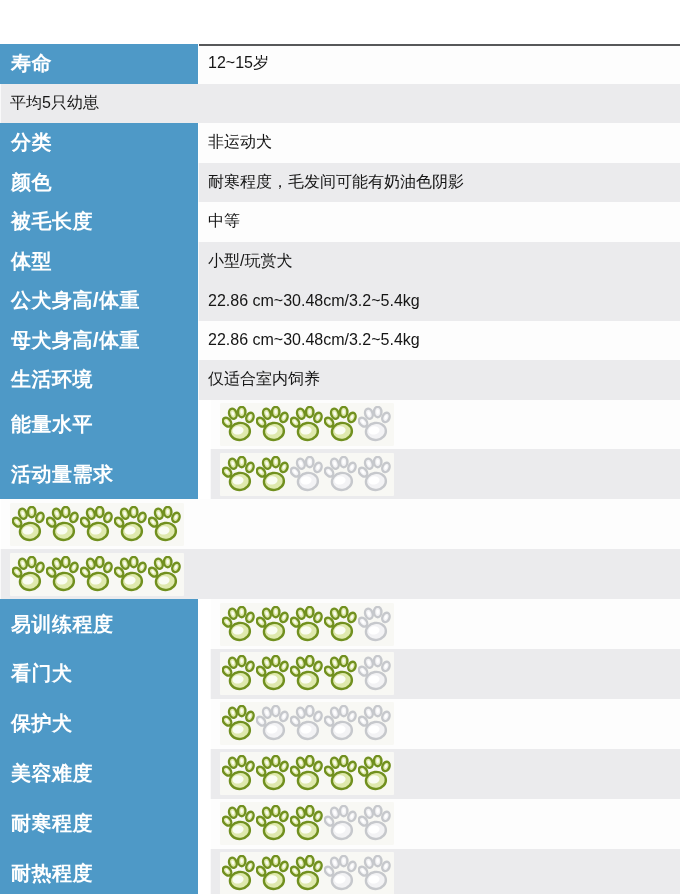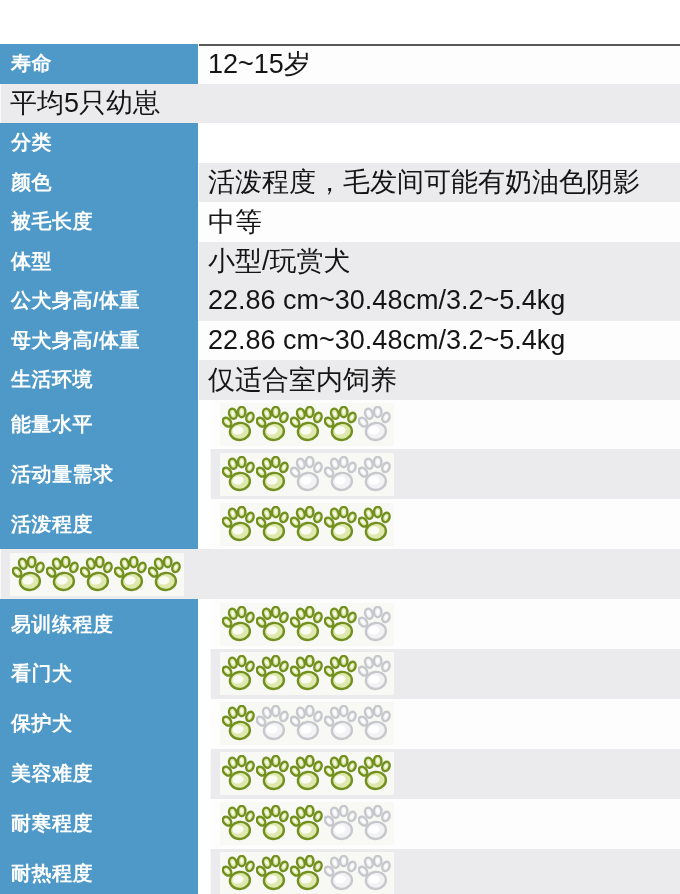--- a/index.html
+++ b/index.html
@@ -20,21 +20,21 @@
     letter-spacing:0.5px;white-space:nowrap;
   }
   .cell-value{
     flex:1;box-sizing:border-box;display:flex;align-items:center;
     padding-left:9px;background:var(--row-bg);
     border-left:1px solid rgba(255,255,255,.7);
   }
   .row.alt .cell-value{background:var(--row-alt-bg);text-align:center;}
   .row:first-child .cell-value{box-shadow:inset 0 2px 0 var(--top-border);}
   .cell-value > span{
-    color:var(--value-text);font-size:27px;white-space:nowrap;
+    color:var(--value-text);font-size:16px;white-space:nowrap;
   }
   .paw-strip{
     display:inline-flex;align-items:center;
     background:var(--paw-tile-bg);
     padding:3px 2px;border-radius:1px;
   }
   .paw{display:block;width:34px;height:37px;}
   .paw .pad{stroke-width:2.4;stroke-linejoin:round;}
   .paw.on .pad{fill:var(--paw-active-fill);stroke:var(--paw-active-stroke);}
   .paw.on .hl{fill:var(--paw-highlight);opacity:.85;}
@@ -55,27 +55,30 @@
     </div>
     <div class="row alt text-row">
       <div class="cell-value">
         <span>平均5只幼崽</span>
       </div>
     </div>
     <div class="row text-row">
       <div class="cell-label">
         <span>分类</span>
       </div>
+      <div class="cell-value">
+        <span>非运动犬</span>
+      </div>
     </div>
     <div class="row alt text-row">
       <div class="cell-label">
         <span>颜色</span>
       </div>
       <div class="cell-value">
-        <span>活泼程度，毛发间可能有奶油色阴影</span>
+        <span>耐寒程度，毛发间可能有奶油色阴影</span>
       </div>
     </div>
     <div class="row text-row">
       <div class="cell-label">
         <span>被毛长度</span>
       </div>
       <div class="cell-value">
         <span>中等</span>
       </div>
     </div>
@@ -263,23 +266,20 @@
       <ellipse class="hl" cx="5.6" cy="14.2" rx="1.3" ry="2.1" transform="rotate(-30 5.6 14.2)"></ellipse>
       <ellipse class="hl" cx="12.5" cy="6.8" rx="1.3" ry="2.2" transform="rotate(-10 12.5 6.8)"></ellipse>
       <ellipse class="hl" cx="21.5" cy="6.3" rx="1.3" ry="2.2" transform="rotate(8 21.5 6.3)"></ellipse>
       <ellipse class="hl" cx="28.9" cy="12.8" rx="1.2" ry="2.0" transform="rotate(30 28.9 12.8)"></ellipse>
     </g>
   </svg>
         </div>
       </div>
     </div>
     <div class="row paw-row">
-      <div class="cell-label">
-        <span>活泼程度</span>
-      </div>
       <div class="cell-value">
         <div class="paw-strip">
           <svg class="paw on" viewBox="0 0 34 37" xmlns="http://www.w3.org/2000/svg">
     <g transform="rotate(-8 17 19)">
       <ellipse class="pad" cx="5.6" cy="14.5" rx="3.6" ry="5.0" transform="rotate(-30 5.6 14.5)"></ellipse>
       <ellipse class="pad" cx="12.5" cy="7.0" rx="3.7" ry="5.2" transform="rotate(-10 12.5 7)"></ellipse>
       <ellipse class="pad" cx="21.5" cy="6.5" rx="3.7" ry="5.2" transform="rotate(8 21.5 6.5)"></ellipse>
       <ellipse class="pad" cx="28.9" cy="13.0" rx="3.5" ry="4.8" transform="rotate(30 28.9 13)"></ellipse>
       <ellipse class="pad" cx="17" cy="25.5" rx="10" ry="8.5"></ellipse>
       <ellipse class="hl" cx="15.3" cy="24.2" rx="5.6" ry="4.2"></ellipse>

